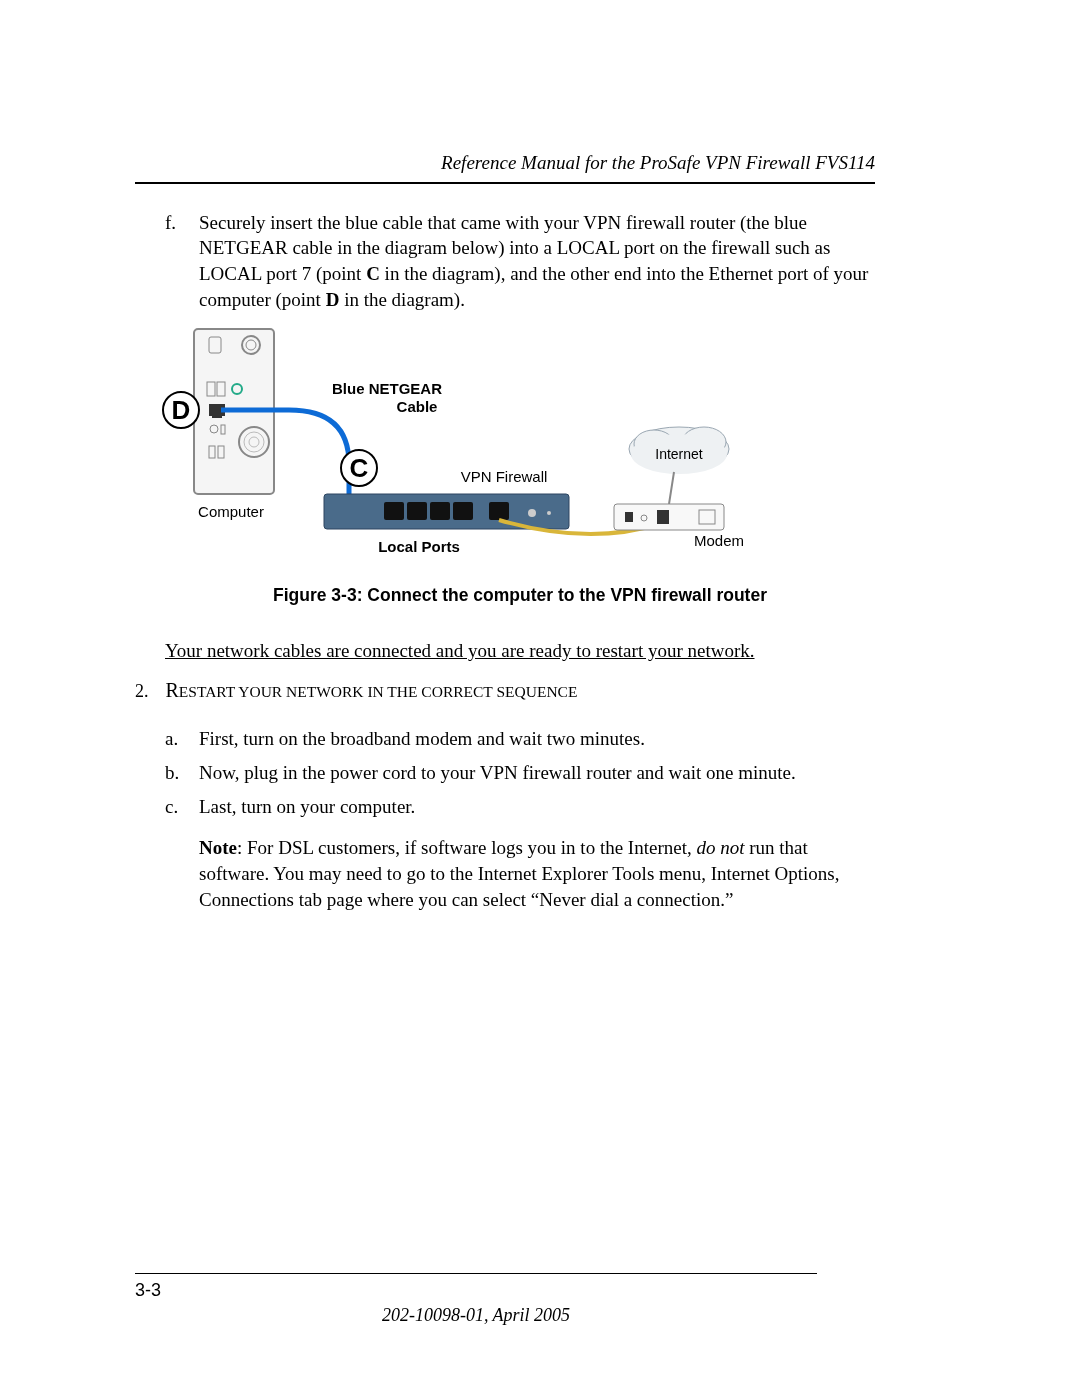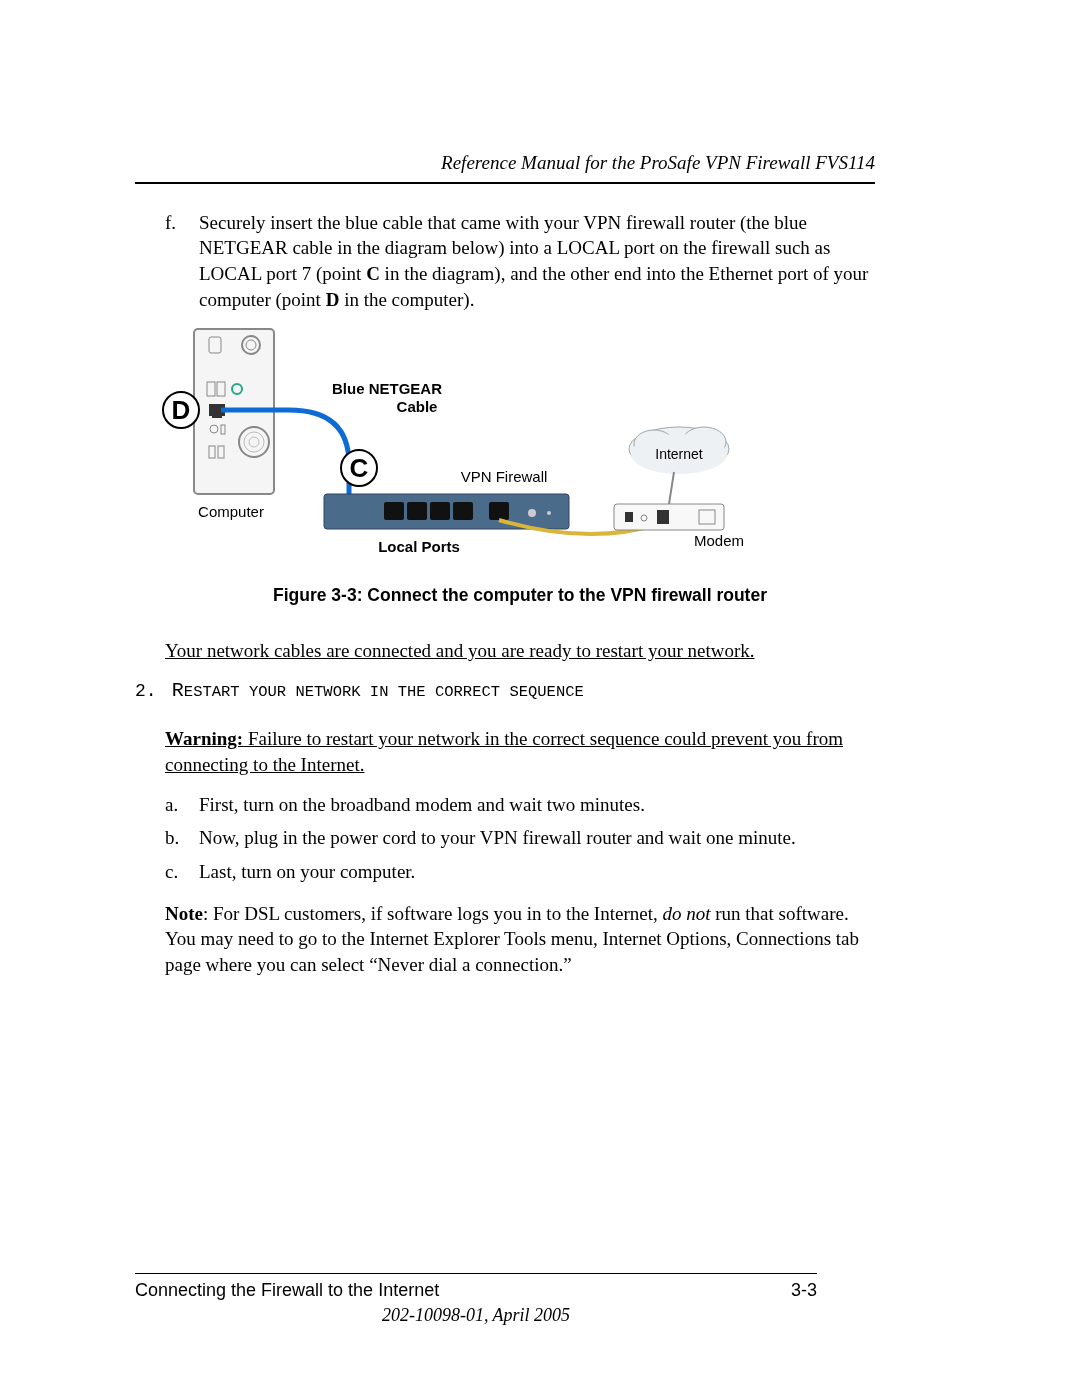--- a/index.html
+++ b/index.html
@@ -60,41 +60,40 @@
     margin: 20px 0 30px 30px;
     text-align: center;
   }
 
   .body-para {
     margin: 6px 0 14px 30px;
     text-decoration: underline;
   }
 
   .step2-head {
-    font-family: Liberation Mono, monospace;
+    font-family: Liberation Serif, serif;
     font-size: 18px;
     margin: 8px 0 22px 0;
   }
   .step2-head .num { display:inline-block; width:26px; }
 
   .sub-list {
     margin-left: 30px;
   }
   .sub-item {
     display: flex;
     margin-bottom: 8px;
   }
   .sub-item .marker {
     width: 34px;
     flex-shrink: 0;
   }
   .sub-item .body { flex:1; }
   .note-block {
     margin-top: 16px;
-    flex-direction: column;
   }
 
   .footer {
     position: absolute;
     left: 135px;
     right: 135px;
     bottom: 70px;
   }
   .footer-row {
     display: flex;
@@ -115,21 +114,21 @@
 <body>
 
 <div class="page">
 
   <div class="header-title">Reference Manual for the ProSafe VPN Firewall FVS114</div>
   <hr class="hr-thick">
 
   <div class="item-f">
     <div class="marker">f.</div>
     <div class="body">
-      <span>Securely insert the blue cable that came with your VPN firewall router (the blue NETGEAR cable in the diagram below) into a LOCAL port on the firewall such as LOCAL port 7 (point </span><span class="bold">C</span><span> in the diagram), and the other end into the Ethernet port of your computer (point </span><span class="bold">D</span><span> in the computer).</span>
+      <span>Securely insert the blue cable that came with your VPN firewall router (the blue NETGEAR cable in the diagram below) into a LOCAL port on the firewall such as LOCAL port 7 (point </span><span class="bold">C</span><span> in the diagram), and the other end into the Ethernet port of your computer (point </span><span class="bold">D</span><span> in the diagram).</span>
     </div>
   </div>
 
   <div class="figure">
     <svg width="590" height="240" viewBox="0 0 590 240">
 
       <g>
         <rect x="35" y="5" width="80" height="165" rx="4" fill="#f5f5f5" stroke="#888" stroke-width="2"></rect>
 
         <rect x="50" y="13" width="12" height="16" rx="2" fill="none" stroke="#888"></rect>
@@ -206,23 +205,20 @@
 
   <div class="fig-caption">Figure 3-3:  Connect the computer to the VPN firewall router</div>
 
   <div class="body-para">Your network cables are connected and you are ready to restart your network.</div>
 
   <div class="step2-head">
     <span class="num">2.</span>
     <span style="font-size:20px">R</span><span style="font-size:15.5px">ESTART YOUR NETWORK IN THE CORRECT SEQUENCE</span>
   </div>
 
-  <div class="body-para">
-    <span class="bold">Warning:</span><span> Failure to restart your network in the correct sequence could prevent you from connecting to the Internet.</span>
-  </div>
 
   <div class="sub-list">
     <div class="sub-item">
       <div class="marker">a.</div>
       <div class="body">First, turn on the broadband modem and wait two minutes.</div>
     </div>
     <div class="sub-item">
       <div class="marker">b.</div>
       <div class="body">Now, plug in the power cord to your VPN firewall router and wait one minute.</div>
     </div>
@@ -235,19 +231,18 @@
       <div class="marker"></div>
       <div class="body">
         <span class="bold">Note</span><span>: For DSL customers, if software logs you in to the Internet, </span><em class="it">do not</em><span> run that software. You may need to go to the Internet Explorer Tools menu, Internet Options, Connections tab page where you can select “Never dial a connection.”</span>
       </div>
     </div>
   </div>
 
   <div class="footer">
     <hr class="hr-thin">
     <div class="footer-row">
-      <span>Connecting the Firewall to the Internet</span>
       <span>3-3</span>
     </div>
     <div class="footer-docid">202-10098-01, April 2005</div>
   </div>
 
 </div>
 
 </body></html>

